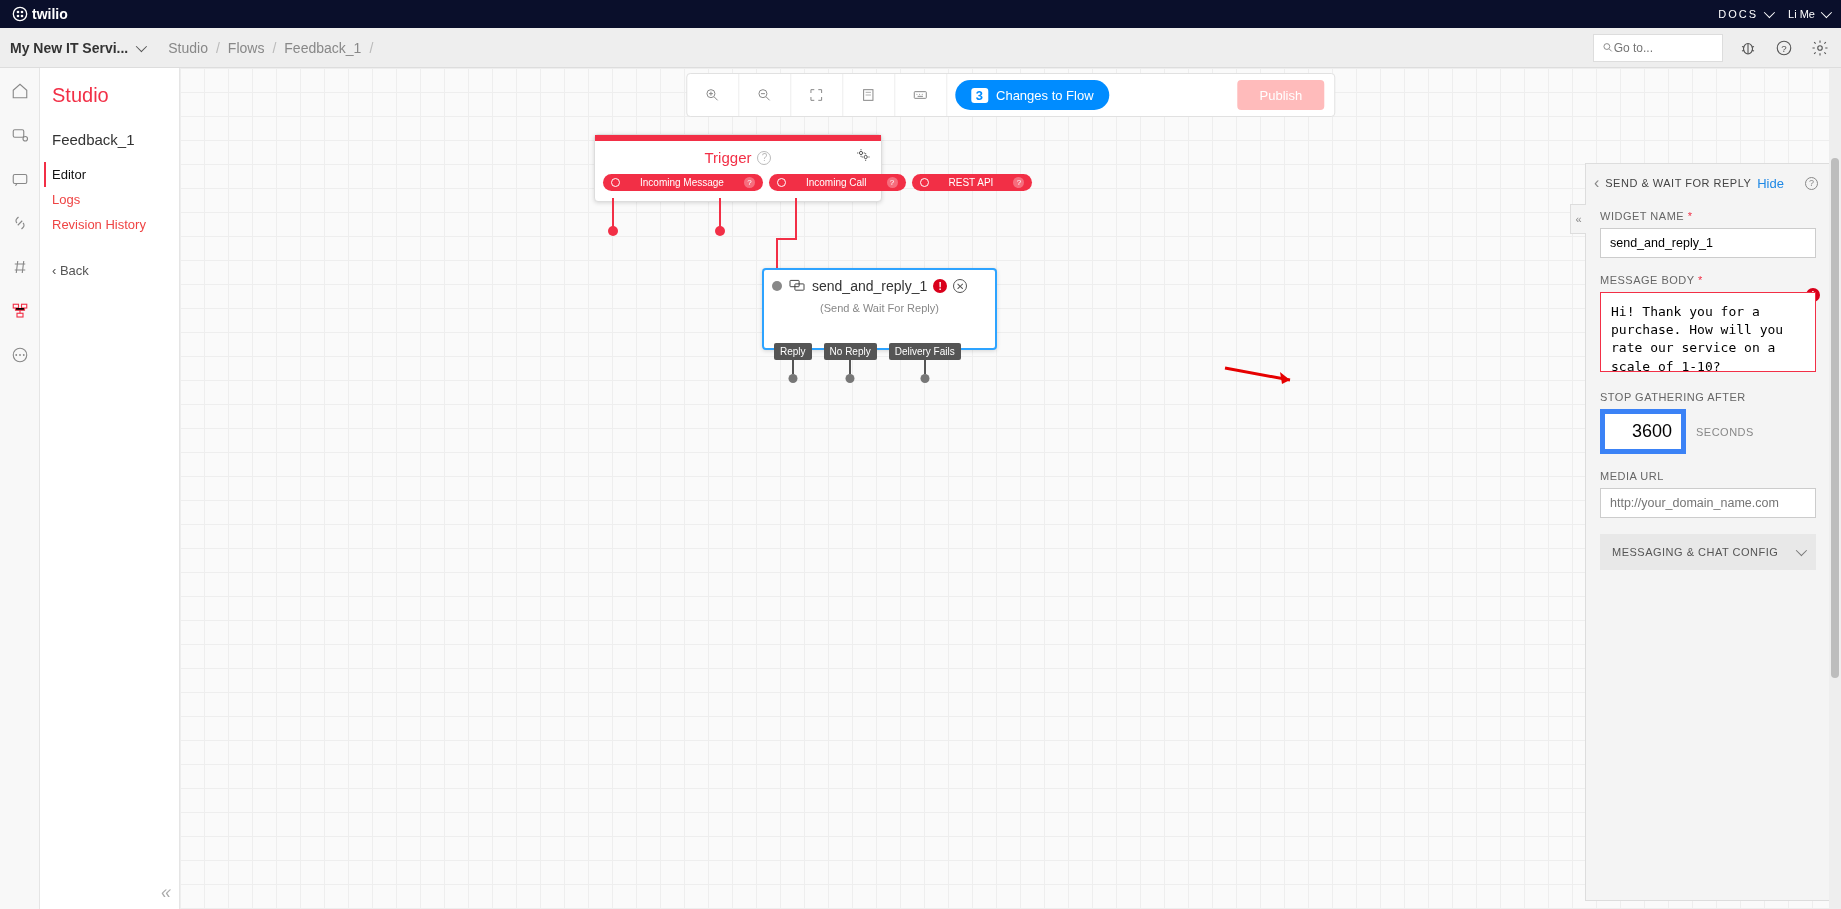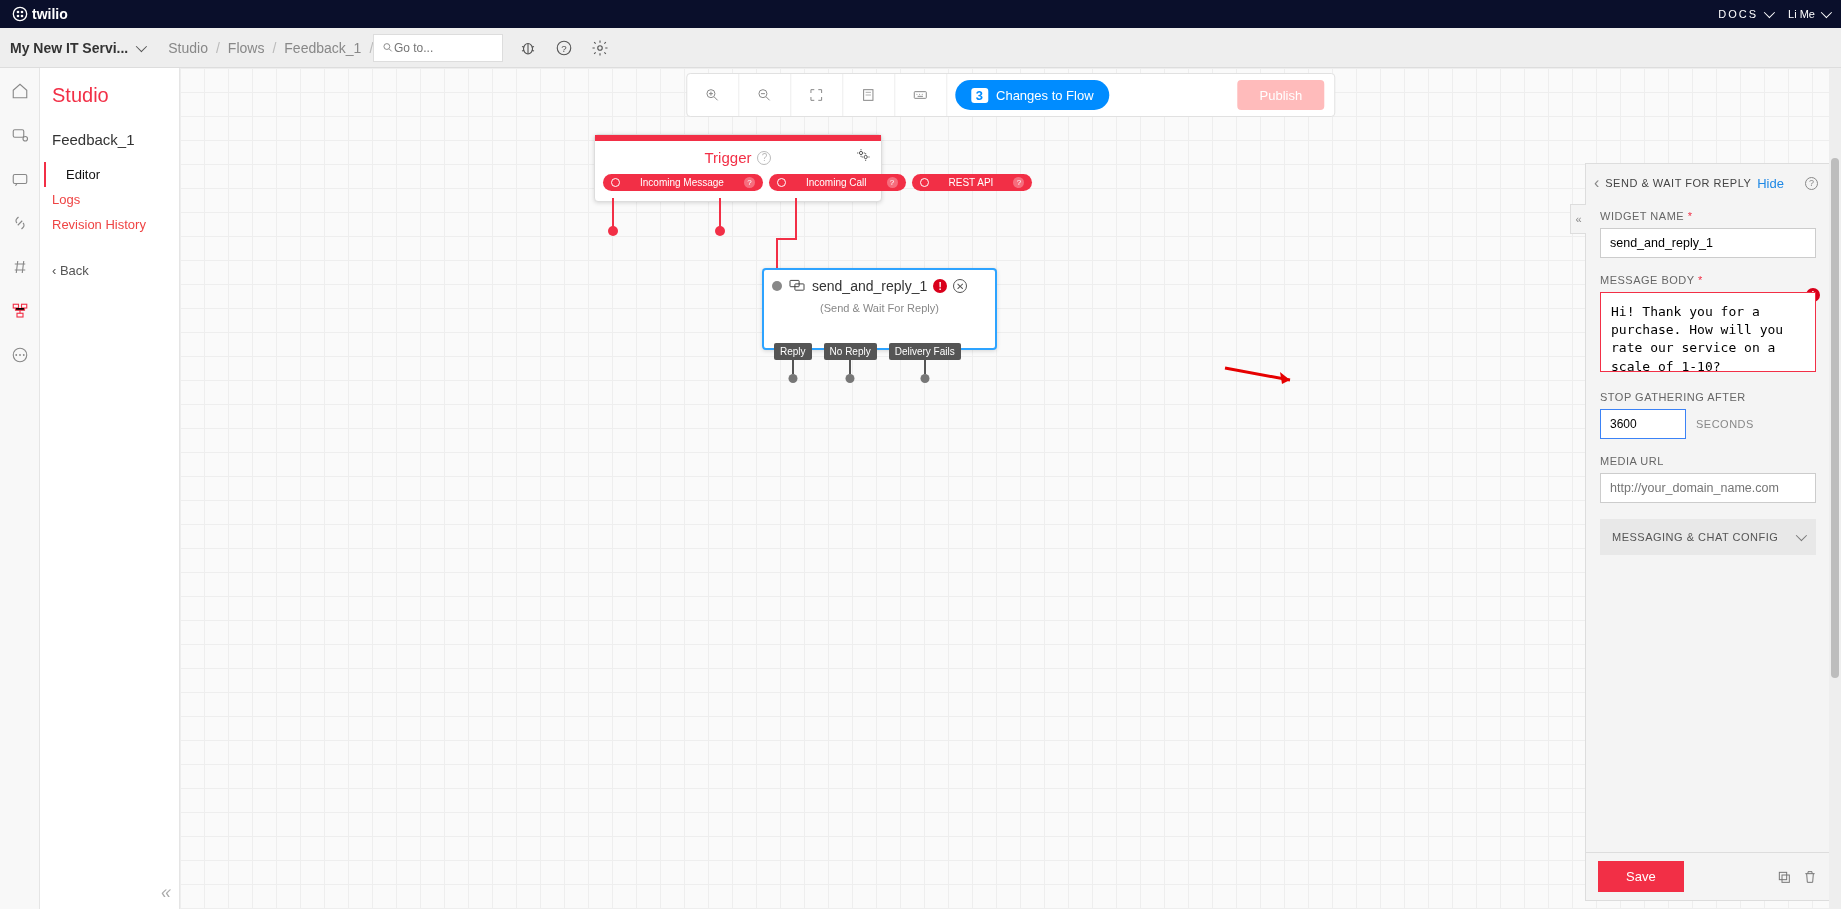--- a/index.html
+++ b/index.html
@@ -4,39 +4,39 @@
 <style>
   * { box-sizing: border-box; margin: 0; padding: 0; }
   body { font-family: -apple-system, BlinkMacSystemFont, "Segoe UI", Helvetica, Arial, sans-serif; font-size: 14px; color: #333; overflow: hidden; }
   
   .topbar { height: 28px; background: #0a0f2b; display: flex; align-items: center; justify-content: space-between; padding: 0 12px; color: #fff; }
   .topbar .logo { display: flex; align-items: flex-end; gap: 4px; font-weight: 600; font-size: 14px; }
   .topbar .right { display: flex; align-items: center; gap: 16px; letter-spacing: 2px; font-size: 11px; }
   .topbar .right .item { display:flex; align-items:center; gap:6px; cursor:pointer;}
   .chev-down { display:inline-block; width:8px;height:8px;border-right:1.5px solid #fff;border-bottom:1.5px solid #fff; transform:rotate(45deg) translateY(-2px);}
   
-  .secbar { height: 40px; background: #eee; border-bottom:1px solid #ddd; display:flex; align-items:center; padding:0 10px; }
+  .secbar { height: 40px; background: #eee; border-bottom:1px solid #ddd; display:flex; align-items:center; padding:0 10px; justify-content:space-between;}
   .secbar .left { display:flex; align-items:center; gap:8px;}
   .secbar .proj { font-weight:600; color:#333; }
   .secbar .crumb { color:#888; }
   .secbar .sep { color:#bbb; }
   .secbar .right { display:flex; align-items:center; gap:14px;}
   .searchbox { background:#fff; border:1px solid #ddd; height:28px; display:flex; align-items:center; padding:0 8px; width:130px;}
   .searchbox input { border:none; outline:none; font-size:12px; width:100%; }
   .icon-btn { width:22px; height:22px; display:flex; align-items:center; justify-content:center; color:#555; cursor:pointer;}
   
   .main { display:flex; height: calc(100vh - 68px); position:relative;}
   .railnav { width:40px; background:#f8f8f8; border-right:1px solid #e5e5e5; display:flex; flex-direction:column; align-items:center; padding-top:14px; gap:26px;}
   .railnav .ico { width:18px;height:18px; color:#888; cursor:pointer;}
   .railnav .ico.active { color:#f22f46; }
   .sidebar { width:140px; background:#fff; border-right:1px solid #e5e5e5; padding:16px 8px 8px 12px; position:relative;}
   .sidebar h1 { color:#f22f46; font-size:20px; font-weight:400; margin-bottom:24px;}
   .sidebar h2 { font-size:15px; font-weight:500; margin-bottom:14px;}
   .sidebar .navitem { display:block; padding:5px 0; color:#ef4444; font-size:13px; cursor:pointer;}
-  .sidebar .navitem.active { color:#111; border-left:2px solid #f22f46; padding-left:20px; margin-left:-8px;}
+  .sidebar .navitem.active { color:#111; border-left:2px solid #f22f46; padding-left:6px; margin-left:-8px;}
   .sidebar .back { margin-top:26px; color:#555; font-size:13px; cursor:pointer;}
   .sidebar .collapse { position:absolute; bottom:6px; right:8px; color:#aaa; font-style:italic; font-size:18px;}
   .canvas-wrap { flex:1; position:relative; background:#fafafa; overflow:hidden;
     background-image: linear-gradient(#eee 1px, transparent 1px), linear-gradient(90deg,#eee 1px, transparent 1px);
     background-size:24px 24px;}
   
   .canvas-toolbar { position:absolute; top:5px; left:50%; transform:translateX(-50%); background:#fff; border:1px solid #e1e1e1; border-radius:4px; display:flex; align-items:stretch; height:44px;}
   .canvas-toolbar .cell { width:52px; border-right:1px solid #eee; display:flex; align-items:center; justify-content:center; color:#888; cursor:pointer;}
   .changes-btn { background:#008cff; color:#fff; border:none; border-radius:20px; display:flex; align-items:center; gap:8px; padding:0 16px; margin:6px 8px; cursor:pointer; font-size:13px;}
   .changes-btn .badge { background:#fff; color:#008cff; border-radius:3px; padding:0 5px; font-weight:600;}
@@ -74,21 +74,21 @@
   .tabs .tab { padding:8px 0; font-size:13px; color:#888; cursor:pointer;}
   .tabs .tab.active { color:#f22f46; border-bottom:2px solid #f22f46; font-weight:500;}
   .insp-body { flex:1; overflow-y:auto; padding:14px;}
   .field-label { font-size:11px; letter-spacing:0.5px; color:#666; margin-bottom:6px;}
   .req { color:#f22f46;}
   .text-input { width:100%; border:1px solid #ccc; background:#fff; padding:7px 9px; font-size:12.5px; margin-bottom:16px;}
   .textarea { width:100%; border:1px solid #f22f46; background:#fff; padding:10px; font-size:13px; line-height:1.4; min-height:80px; resize:none; margin-bottom:16px; position:relative;}
   .ta-wrap { position:relative;}
   .ta-excl { position:absolute; right:-0px; top:-0px; width:14px;height:14px;border-radius:50%;background:#d9001b;color:#fff;display:flex;align-items:center;justify-content:center;font-size:10px;font-weight:700; transform:translate(4px,-4px);}
   .inline-row { display:flex; align-items:center; gap:10px; margin-bottom:16px;}
-  .inline-row .small-input { width:86px; border:1px solid #3b82f6; background:#fff; padding:7px 9px; font-size:12px;}
+  .inline-row .small-input { width:86px; border:5px solid #3b82f6; background:#fff; padding:7px 9px; font-size:18px;text-align:right;}
   .inline-row .unit { font-size:11px; color:#888; letter-spacing:0.5px;}
   .accordion { background:#e8e8e8; padding:12px; font-size:11px; letter-spacing:0.5px; color:#555; display:flex; justify-content:space-between; align-items:center; cursor:pointer;}
   .insp-footer { border-top:1px solid #ddd; padding:8px 12px; display:flex; align-items:center; gap:10px;}
   .save-btn { background:#f22f46; color:#fff; border:none; padding:8px 28px; font-size:13px; cursor:pointer;}
   .footer-icons { margin-left:auto; display:flex; gap:10px; color:#777;}
   
   .anno-arrow { position:absolute; pointer-events:none;}
   
   .fake-scroll { position:absolute; right:0; top:0; bottom:0; width:12px; background:#eee;}
   .fake-scroll .thumb{ position:absolute; left:2px; right:2px; top:90px; height:520px; background:#bdbdbd; border-radius:4px;}
@@ -358,34 +358,18 @@
         <input class="small-input" value="3600" style="">
         <span class="unit">SECONDS</span>
       </div>
       <div class="field-label">MEDIA URL</div>
       <input class="text-input" style="color: rgb(170, 170, 170);" placeholder="http://your_domain_name.com">
       <div class="accordion">
         <span>MESSAGING &amp; CHAT CONFIG</span>
         <span class="chev-down" style="border-color:#777"></span>
       </div>
     </div>
-    <div class="insp-footer">
-      <button class="save-btn">Save</button>
-      <div class="footer-icons">
-        <span>
-            <svg width="16" height="16" viewBox="0 0 24 24">
-              <rect x="5" y="5" width="11" height="11" fill="none" stroke="currentColor" stroke-width="1.5"></rect>
-              <rect x="9" y="9" width="11" height="11" fill="none" stroke="currentColor" stroke-width="1.5"></rect>
-            </svg>
-          </span>
-        <span>
-            <svg width="16" height="16" viewBox="0 0 24 24">
-              <path d="M5 7h14M9 7V4h6v3M7 7l1 13h8l1-13" fill="none" stroke="currentColor" stroke-width="1.5"></path>
-            </svg>
-          </span>
-      </div>
-    </div>
   </div>
 
   <div class="fake-scroll">
       <div class="thumb"></div>
     </div>
 </div>
 
 </body></html>

